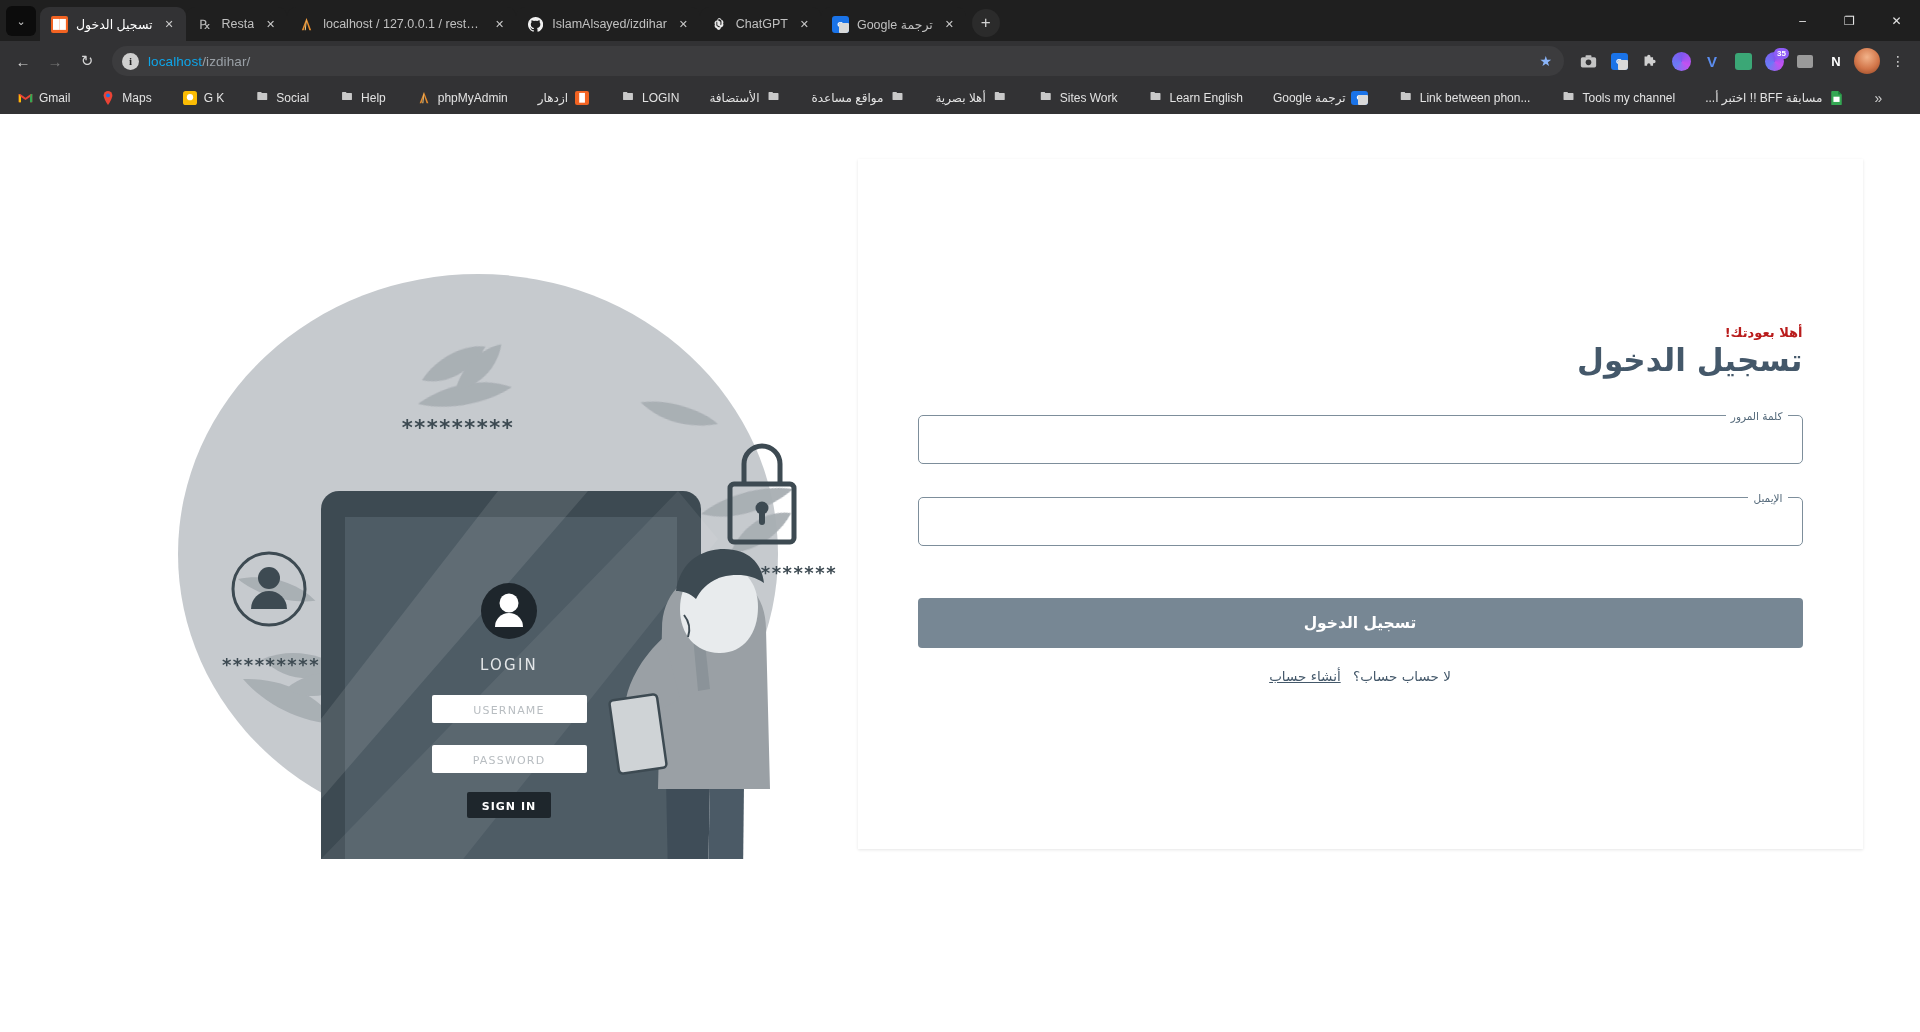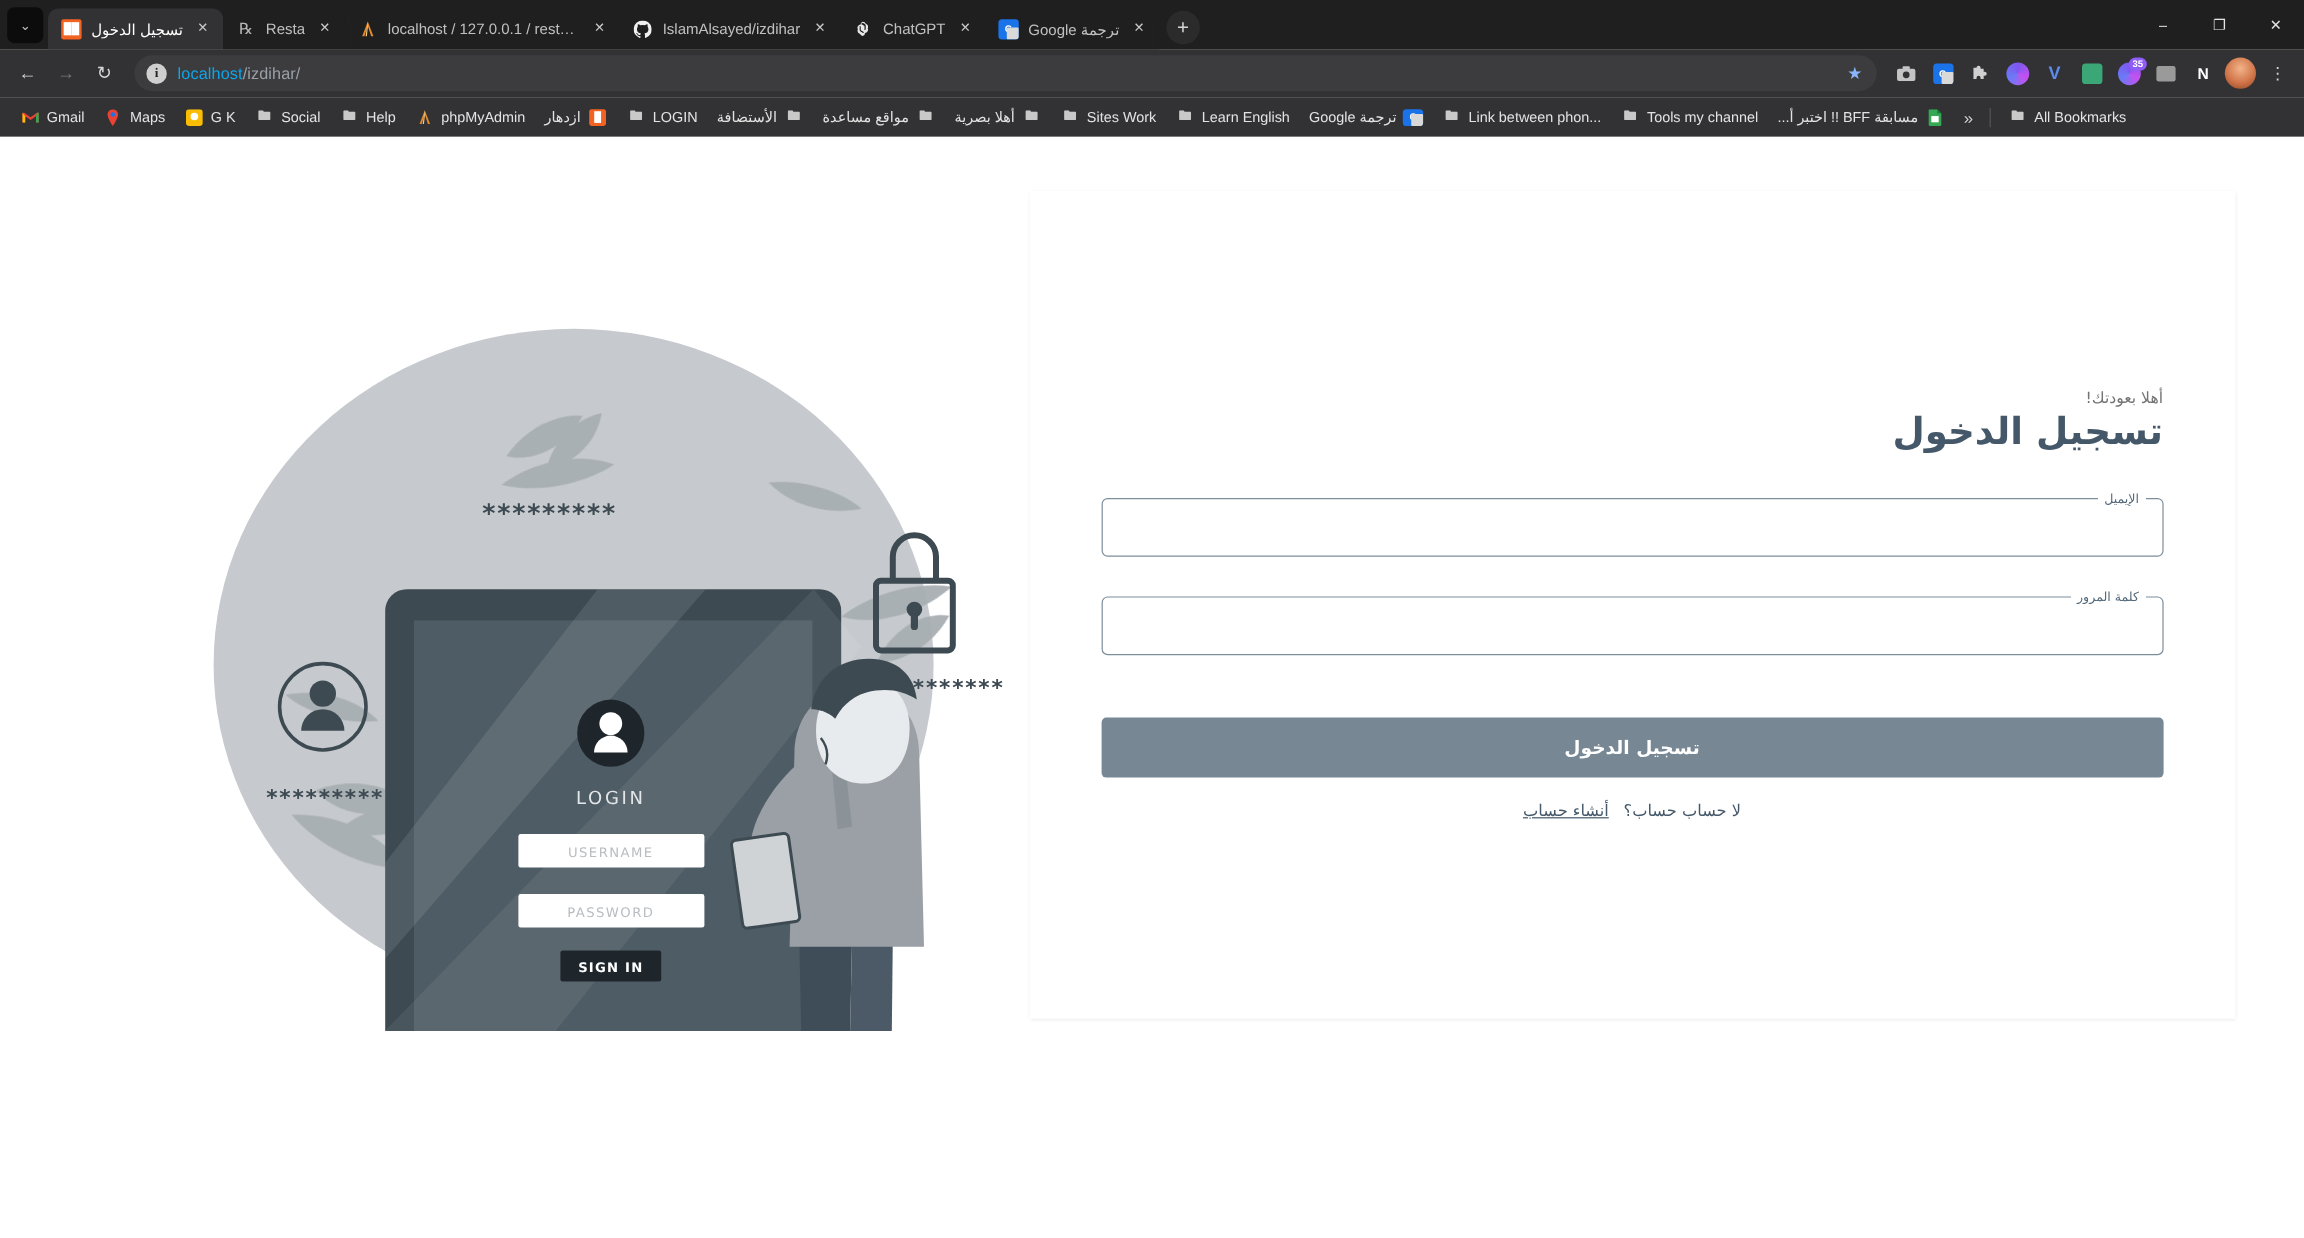--- a/index.html
+++ b/index.html
@@ -108,21 +108,21 @@
   .ic-purple-circle {
     width: 19px; height: 19px; border-radius: 50%;
     background: conic-gradient(#7e57f0, #c451f0, #6a7bf5, #7e57f0);
   }
   .ic-green-sq { width: 17px; height: 17px; border-radius: 3px; background: #3ba776; }
   .ic-blue-v { color: #5b8def; font-size: 15px; font-weight: bold; }
   .ic-gray-sq { width: 16px; height: 13px; border-radius: 2px; background: #9a9a9a; }
 
   .bookmarks {
     height: 33px; background: #323234; display: flex; align-items: center;
-    padding: 0 10px; gap: 2px; flex: 0 0 33px; overflow: hidden;
+    padding: 0 10px; gap: 16px; flex: 0 0 33px; overflow: hidden;
   }
   .bm {
     display: flex; align-items: center; gap: 6px; padding: 4px 7px;
     border-radius: 5px; color: #e3e3e3; font-size: 12px; white-space: nowrap;
   }
   .bm .bmi {
     width: 16px; height: 16px; flex: 0 0 16px; display: flex;
     align-items: center; justify-content: center; font-size: 11px;
   }
   .folder-ic { color: #c9c9c9; font-size: 13px; }
@@ -137,22 +137,23 @@
     padding-top: 45px; gap: 0px; height: 100%;
   }
   .illustration { width: 800px; height: 700px; position: relative; flex: 0 0 800px; }
   .card {
     width: 1005px; height: 690px; background: #fff; margin-top: 0;
     display: flex; align-items: center; justify-content: center;
     box-shadow: 0 1px 3px rgba(0,0,0,0.10);
   }
   .form-wrap { width: 885px; direction: rtl; }
   .greet {
-    color: #737373; font-size: 13px; text-align: right; margin-bottom: 2px;
+    color: #b91c1c; font-size: 13px; text-align: right; margin-bottom: 2px;
     font-family: "DejaVu Sans", sans-serif;
+    font-weight: bold;
   }
   .title {
     color: #44586a; font-size: 31px; font-weight: bold; text-align: right;
     margin-bottom: 32px; font-family: "DejaVu Sans", sans-serif;
   }
   .field { position: relative; margin-bottom: 28px; }
   .field fieldset {
     border: 1px solid #7d8e9b; border-radius: 5px; height: 54px; padding: 0 10px;
     margin: 0;
   }
@@ -535,30 +536,30 @@
         </svg>
       </div>
 
       <div class="card">
         <div class="form-wrap">
           <div class="greet">أهلا بعودتك!</div>
           <div class="title">تسجيل الدخول</div>
 
           <div class="field">
             <fieldset>
+              <legend>كلمة المرور</legend>
+            </fieldset>
+            <input type="password" value="" placeholder="" style="">
+          </div>
+
+          <div class="field">
+            <fieldset>
               <legend>الإيميل</legend>
             </fieldset>
             <input type="email" value="" placeholder="" style="">
-          </div>
-
-          <div class="field">
-            <fieldset>
-              <legend>كلمة المرور</legend>
-            </fieldset>
-            <input type="password" value="" placeholder="" style="">
           </div>
 
           <button class="submit-btn">تسجيل الدخول</button>
 
           <div class="signup-row">
             <span>لا حساب حساب؟</span>
             <a href="#">أنشاء حساب</a>
           </div>
         </div>
       </div>

